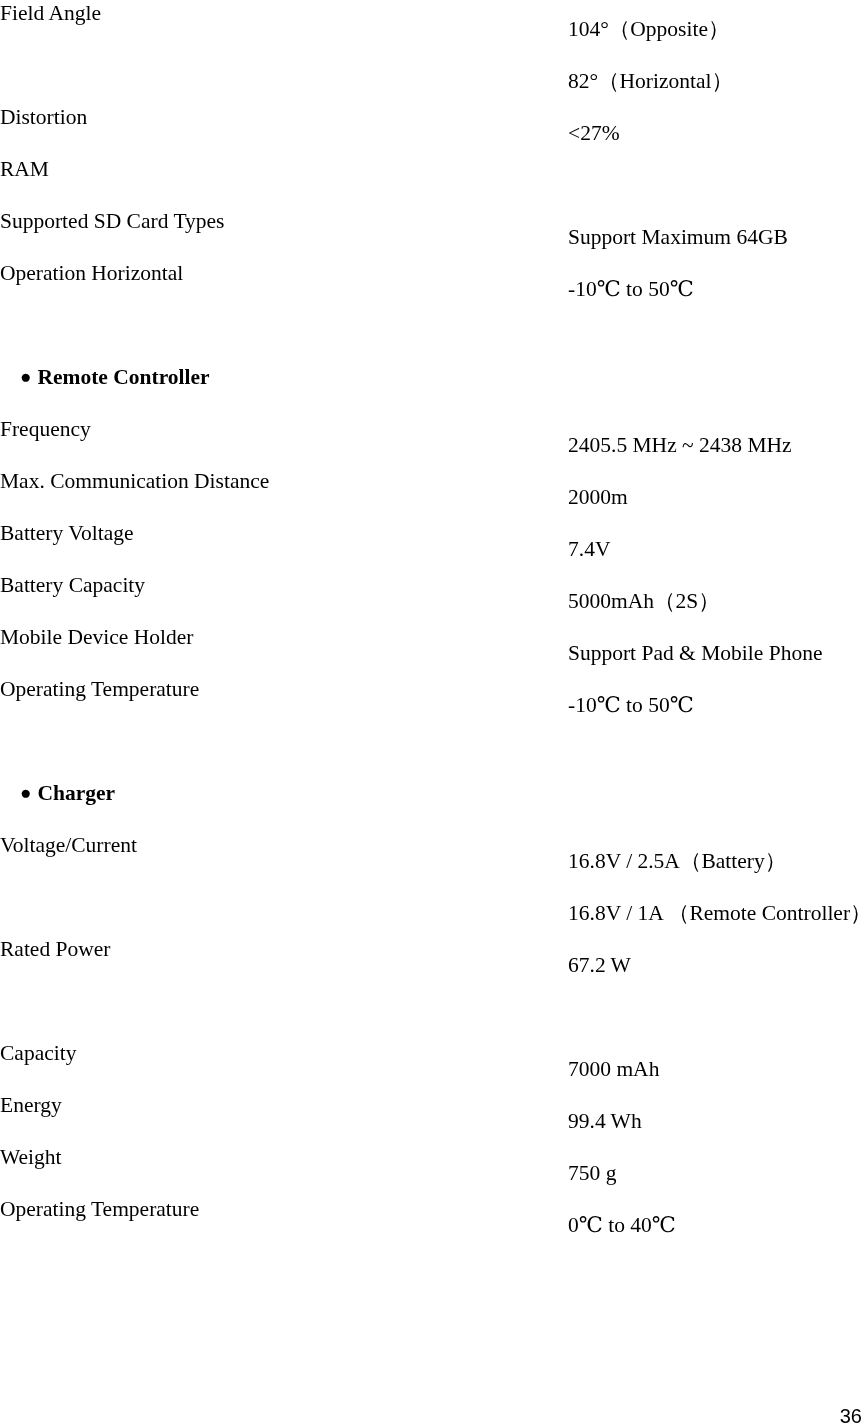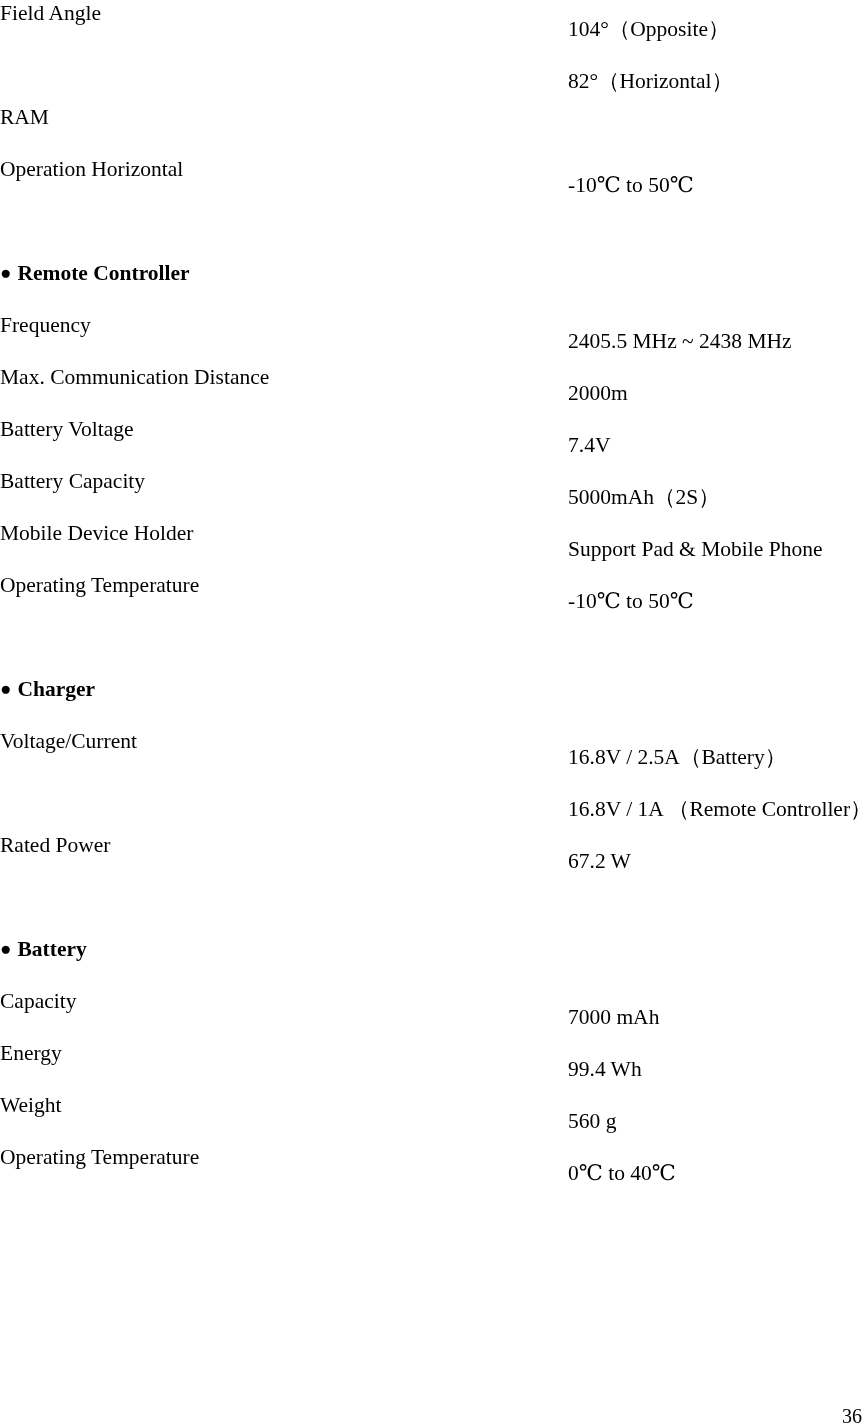--- a/index.html
+++ b/index.html
@@ -43,57 +43,66 @@
   .row .value {
     position: absolute;
     left: 568px;
     top: 16px;
     font-size: 21.5px;
     line-height: 26px;
     white-space: nowrap;
   }
   .row.section {
     height: 52px;
+    margin-left: 20px;
   }
   .row.section .label {
     font-weight: bold;
     font-size: 21.5px;
   }
   .bullet {
     font-size: 19px;
     vertical-align: 0.06em;
     padding-right: 6px;
   }
   .row.spacer {
     height: 52px;
   }
   .page-number {
     position: absolute;
     right: 2px;
     bottom: 0px;
     font-size: 20px;
     line-height: 24px;
-    font-family: Liberation Serif, serif;
+    font-family: Liberation Sans, sans-serif;
   }
 </style>
 </head>
 <body>
 
 <div class="page">
   <div class="spec-table" id="spec-table">
       <div class="row ">
         <div class="label">Field Angle</div>
         <div class="value">104°（Opposite）</div>
       </div>
       <div class="row ">
         <div class="label"></div>
         <div class="value">82°（Horizontal）</div>
       </div>
       <div class="row ">
+        <div class="label">Distortion</div>
+        <div class="value">&lt;27%</div>
+      </div>
+      <div class="row ">
         <div class="label">RAM</div>
+      </div>
+      <div class="row ">
+        <div class="label">Supported SD Card Types</div>
+        <div class="value">Support Maximum 64GB</div>
       </div>
       <div class="row ">
         <div class="label">Operation Horizontal</div>
         <div class="value">-10℃ to 50℃</div>
       </div>
       <div class="row spacer"></div>
       <div class="row section">
         <div class="label"><span class="bullet">●</span><span>Remote Controller</span></div>
       </div>
       <div class="row ">
@@ -130,34 +139,31 @@
       </div>
       <div class="row ">
         <div class="label"></div>
         <div class="value">16.8V / 1A （Remote Controller）</div>
       </div>
       <div class="row ">
         <div class="label">Rated Power</div>
         <div class="value">67.2 W</div>
       </div>
       <div class="row spacer"></div>
-      <div class="row section">
-        <div class="label"><span class="bullet">●</span><span>Battery</span></div>
-      </div>
       <div class="row ">
         <div class="label">Capacity</div>
         <div class="value">7000 mAh</div>
       </div>
       <div class="row ">
         <div class="label">Energy</div>
         <div class="value">99.4 Wh</div>
       </div>
       <div class="row ">
         <div class="label">Weight</div>
-        <div class="value">560 g</div>
+        <div class="value">750 g</div>
       </div>
       <div class="row ">
         <div class="label">Operating Temperature</div>
         <div class="value">0℃ to 40℃</div>
       </div>
     </div>
   <div class="page-number">36</div>
 </div>
 
 </body></html>

